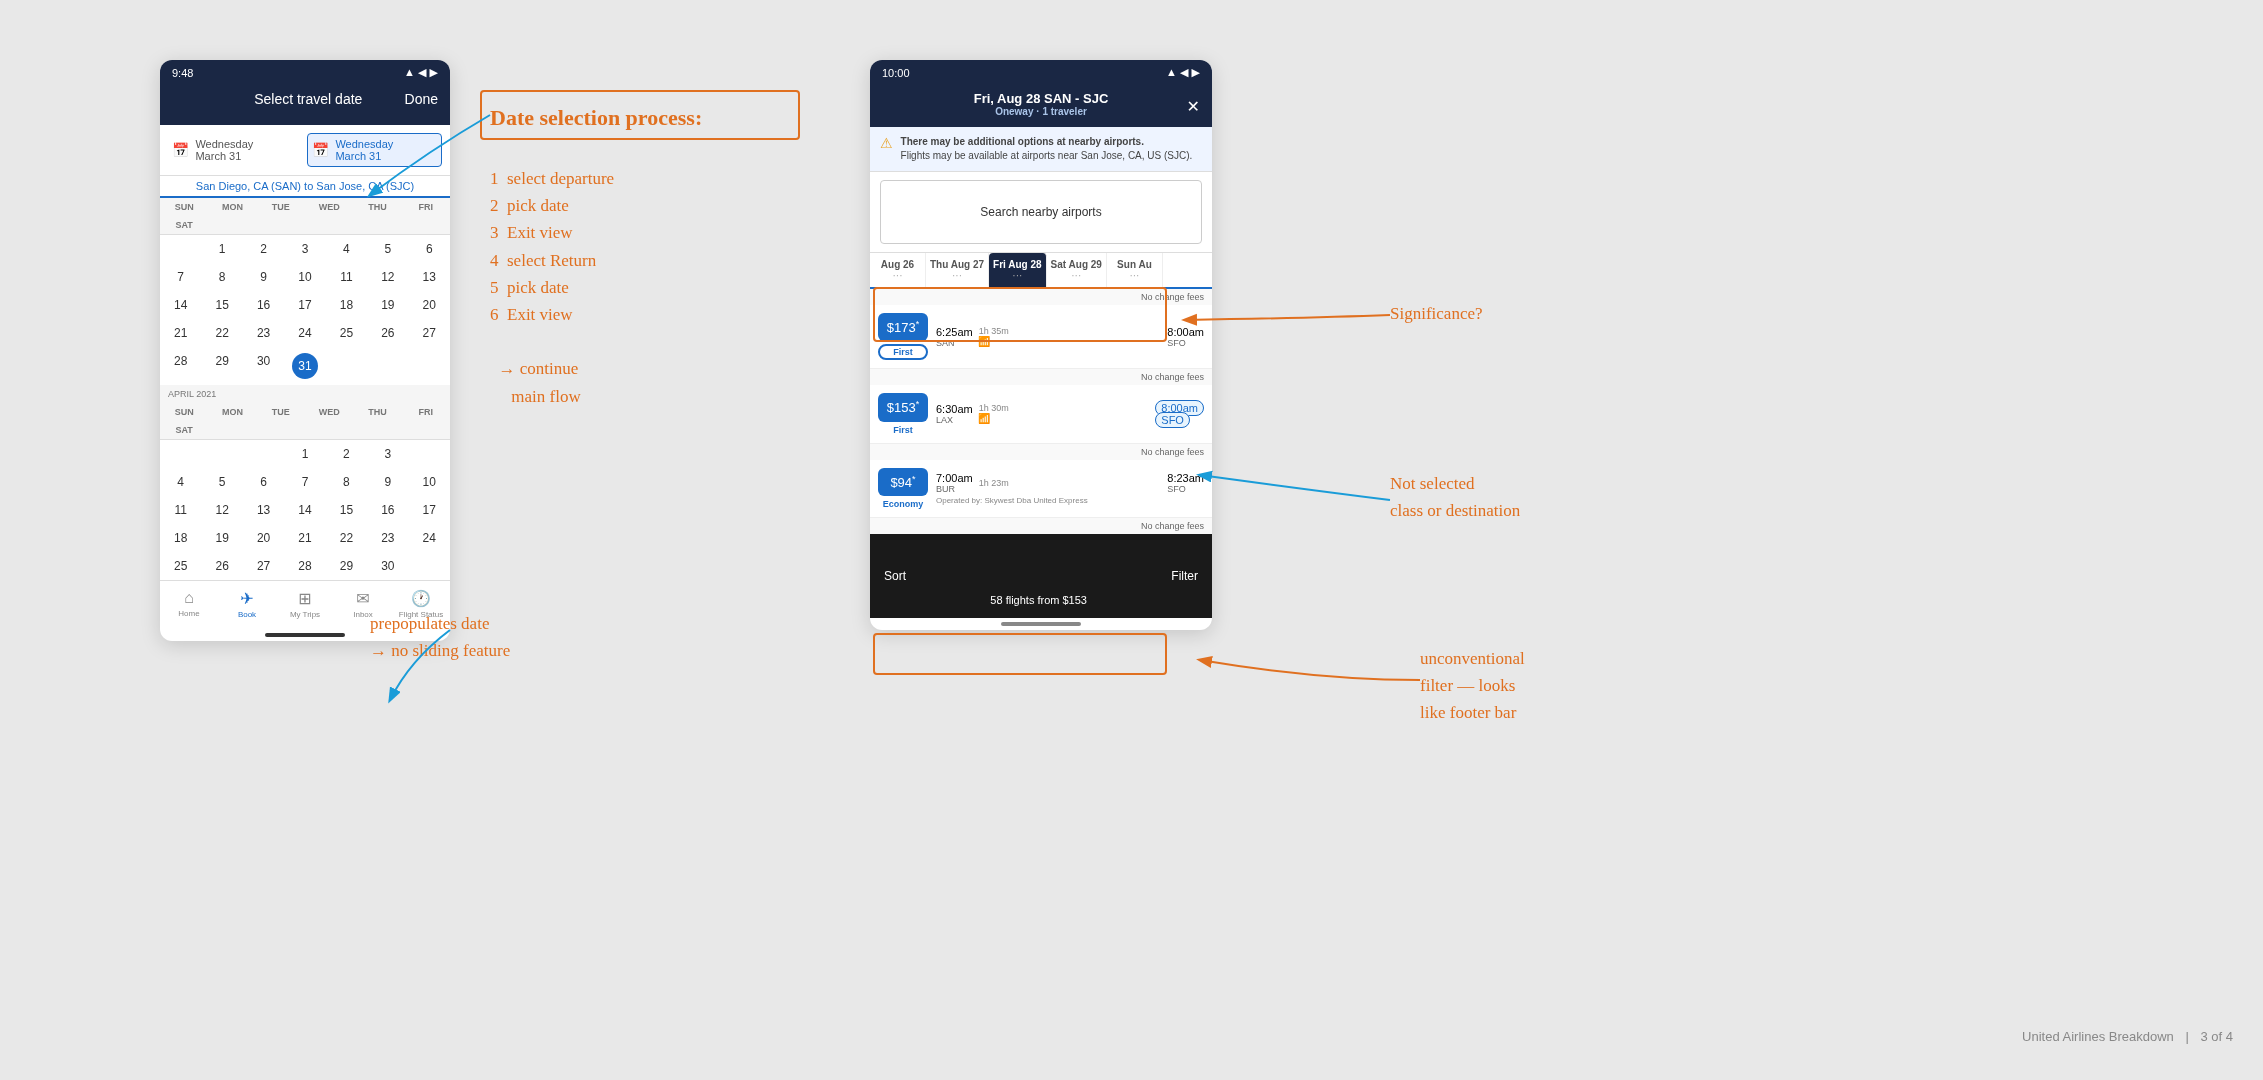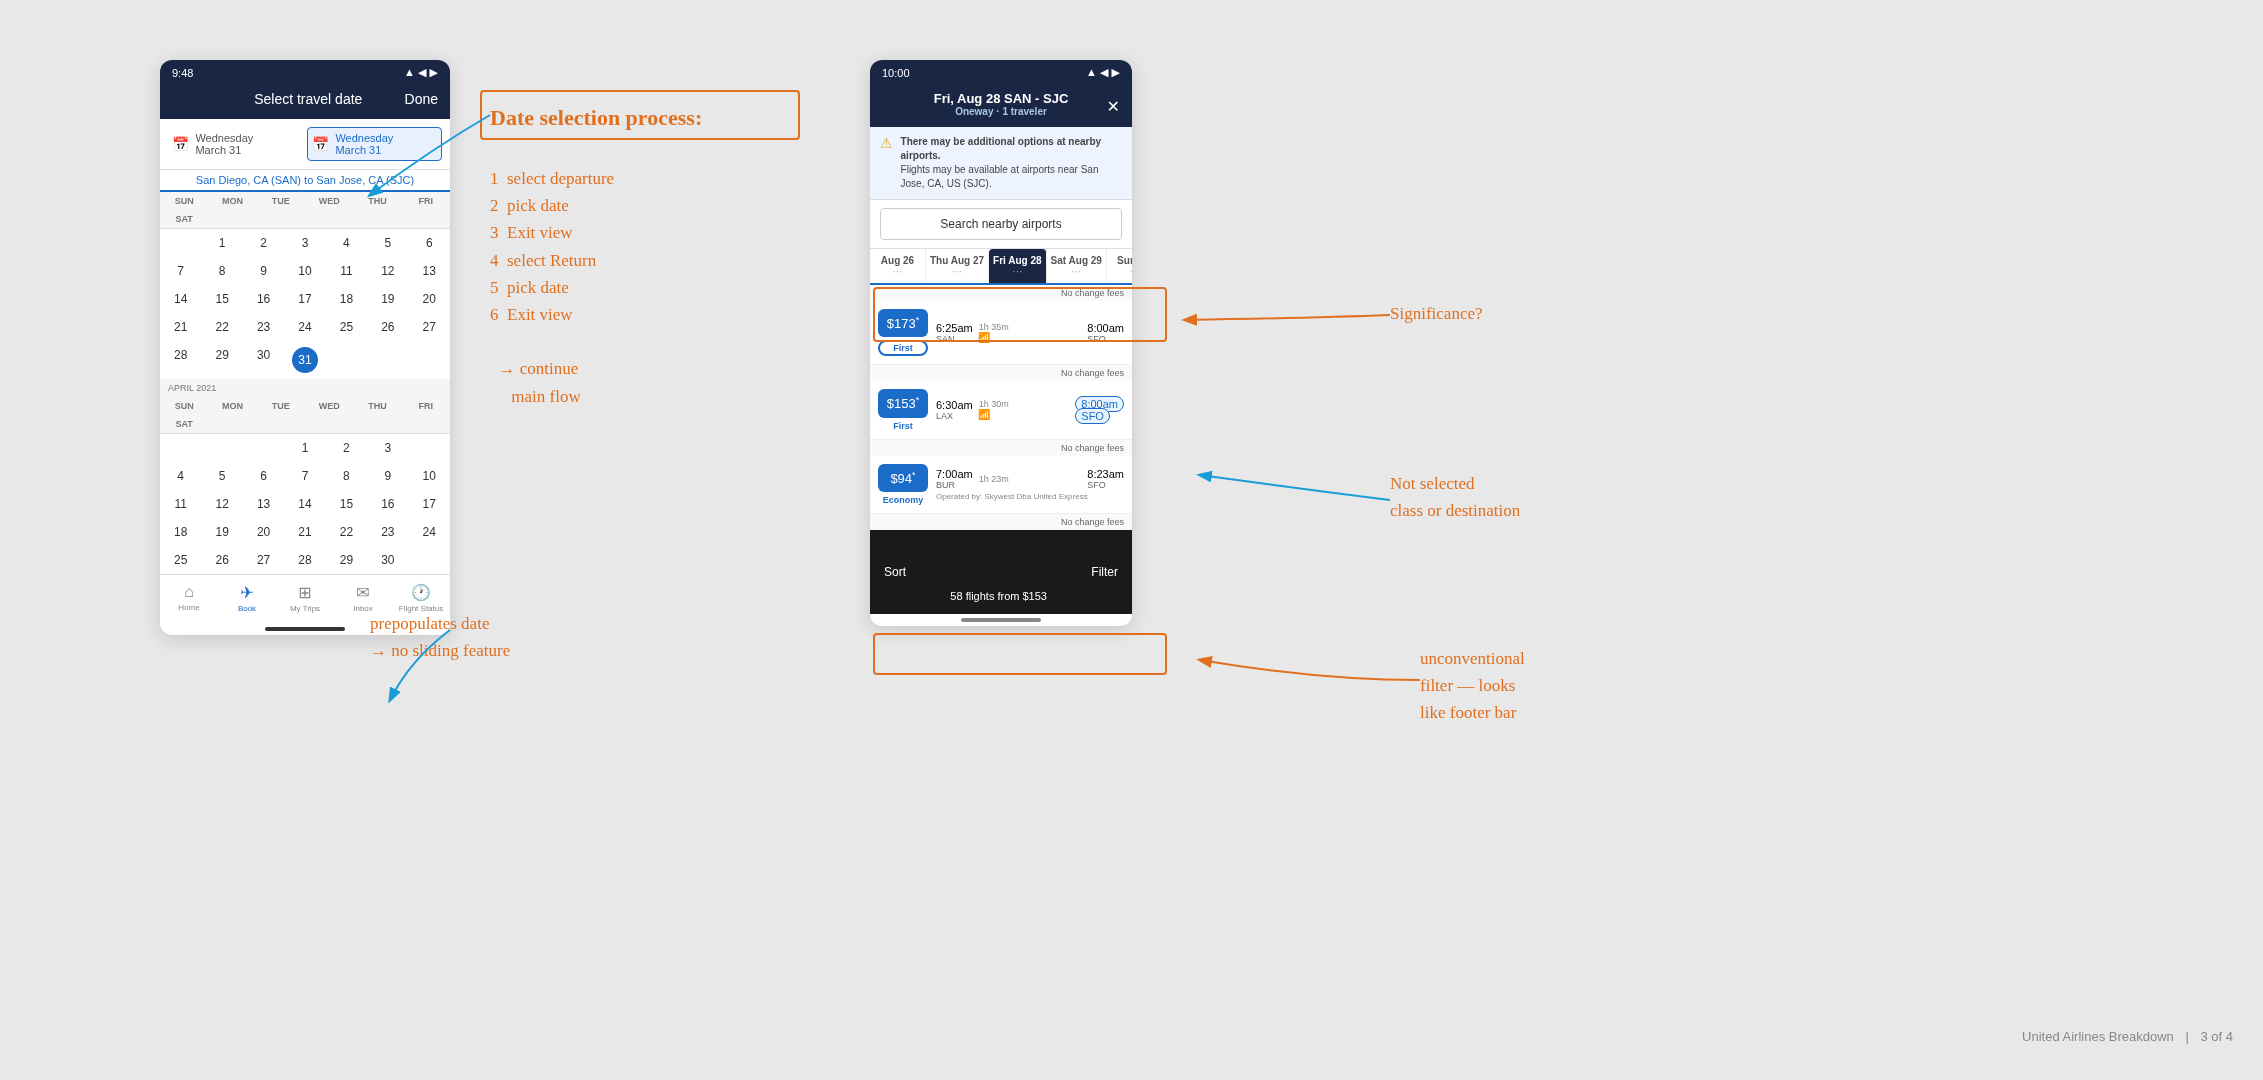--- a/index.html
+++ b/index.html
@@ -29,21 +29,21 @@
       display: flex;
       justify-content: space-between;
       align-items: center;
       padding: 6px 12px;
       font-size: 11px;
     }
     .phone-header {
       background: #1a2744;
       color: #fff;
       text-align: center;
-      padding: 6px 12px 12px;
+      padding: 6px 12px 18px;
       display: flex;
       justify-content: space-between;
       align-items: center;
     }
     .phone-header .title {
       font-size: 14px;
       font-weight: 500;
     }
     .phone-header .done-btn {
       font-size: 14px;
@@ -157,21 +157,21 @@
       background: #333;
       border-radius: 2px;
       margin: 4px auto;
     }
 
     
     .phone-right {
       position: absolute;
       top: 60px;
       left: 870px;
-      width: 262px;
+      width: 342px;
       background: #fff;
       border-radius: 12px;
       overflow: hidden;
       box-shadow: 0 4px 20px rgba(0,0,0,0.15);
     }
     .flight-header {
       background: #1a2744;
       color: #fff;
       text-align: center;
       padding: 6px 12px 10px;
@@ -201,21 +201,21 @@
       gap: 8px;
       align-items: flex-start;
       border-bottom: 1px solid #ddd;
     }
     .alert-icon { color: #e8a020; font-size: 14px; }
     .alert-text { font-size: 10px; color: #444; line-height: 1.4; }
     .nearby-btn {
       display: block;
       width: calc(100% - 20px);
       margin: 8px 10px;
-      padding: 8px;
+      padding: 24px;
       border: 1px solid #ccc;
       background: #fff;
       text-align: center;
       font-size: 12px;
       color: #333;
       border-radius: 4px;
     }
     .date-tabs {
       display: flex;
       overflow-x: auto;

